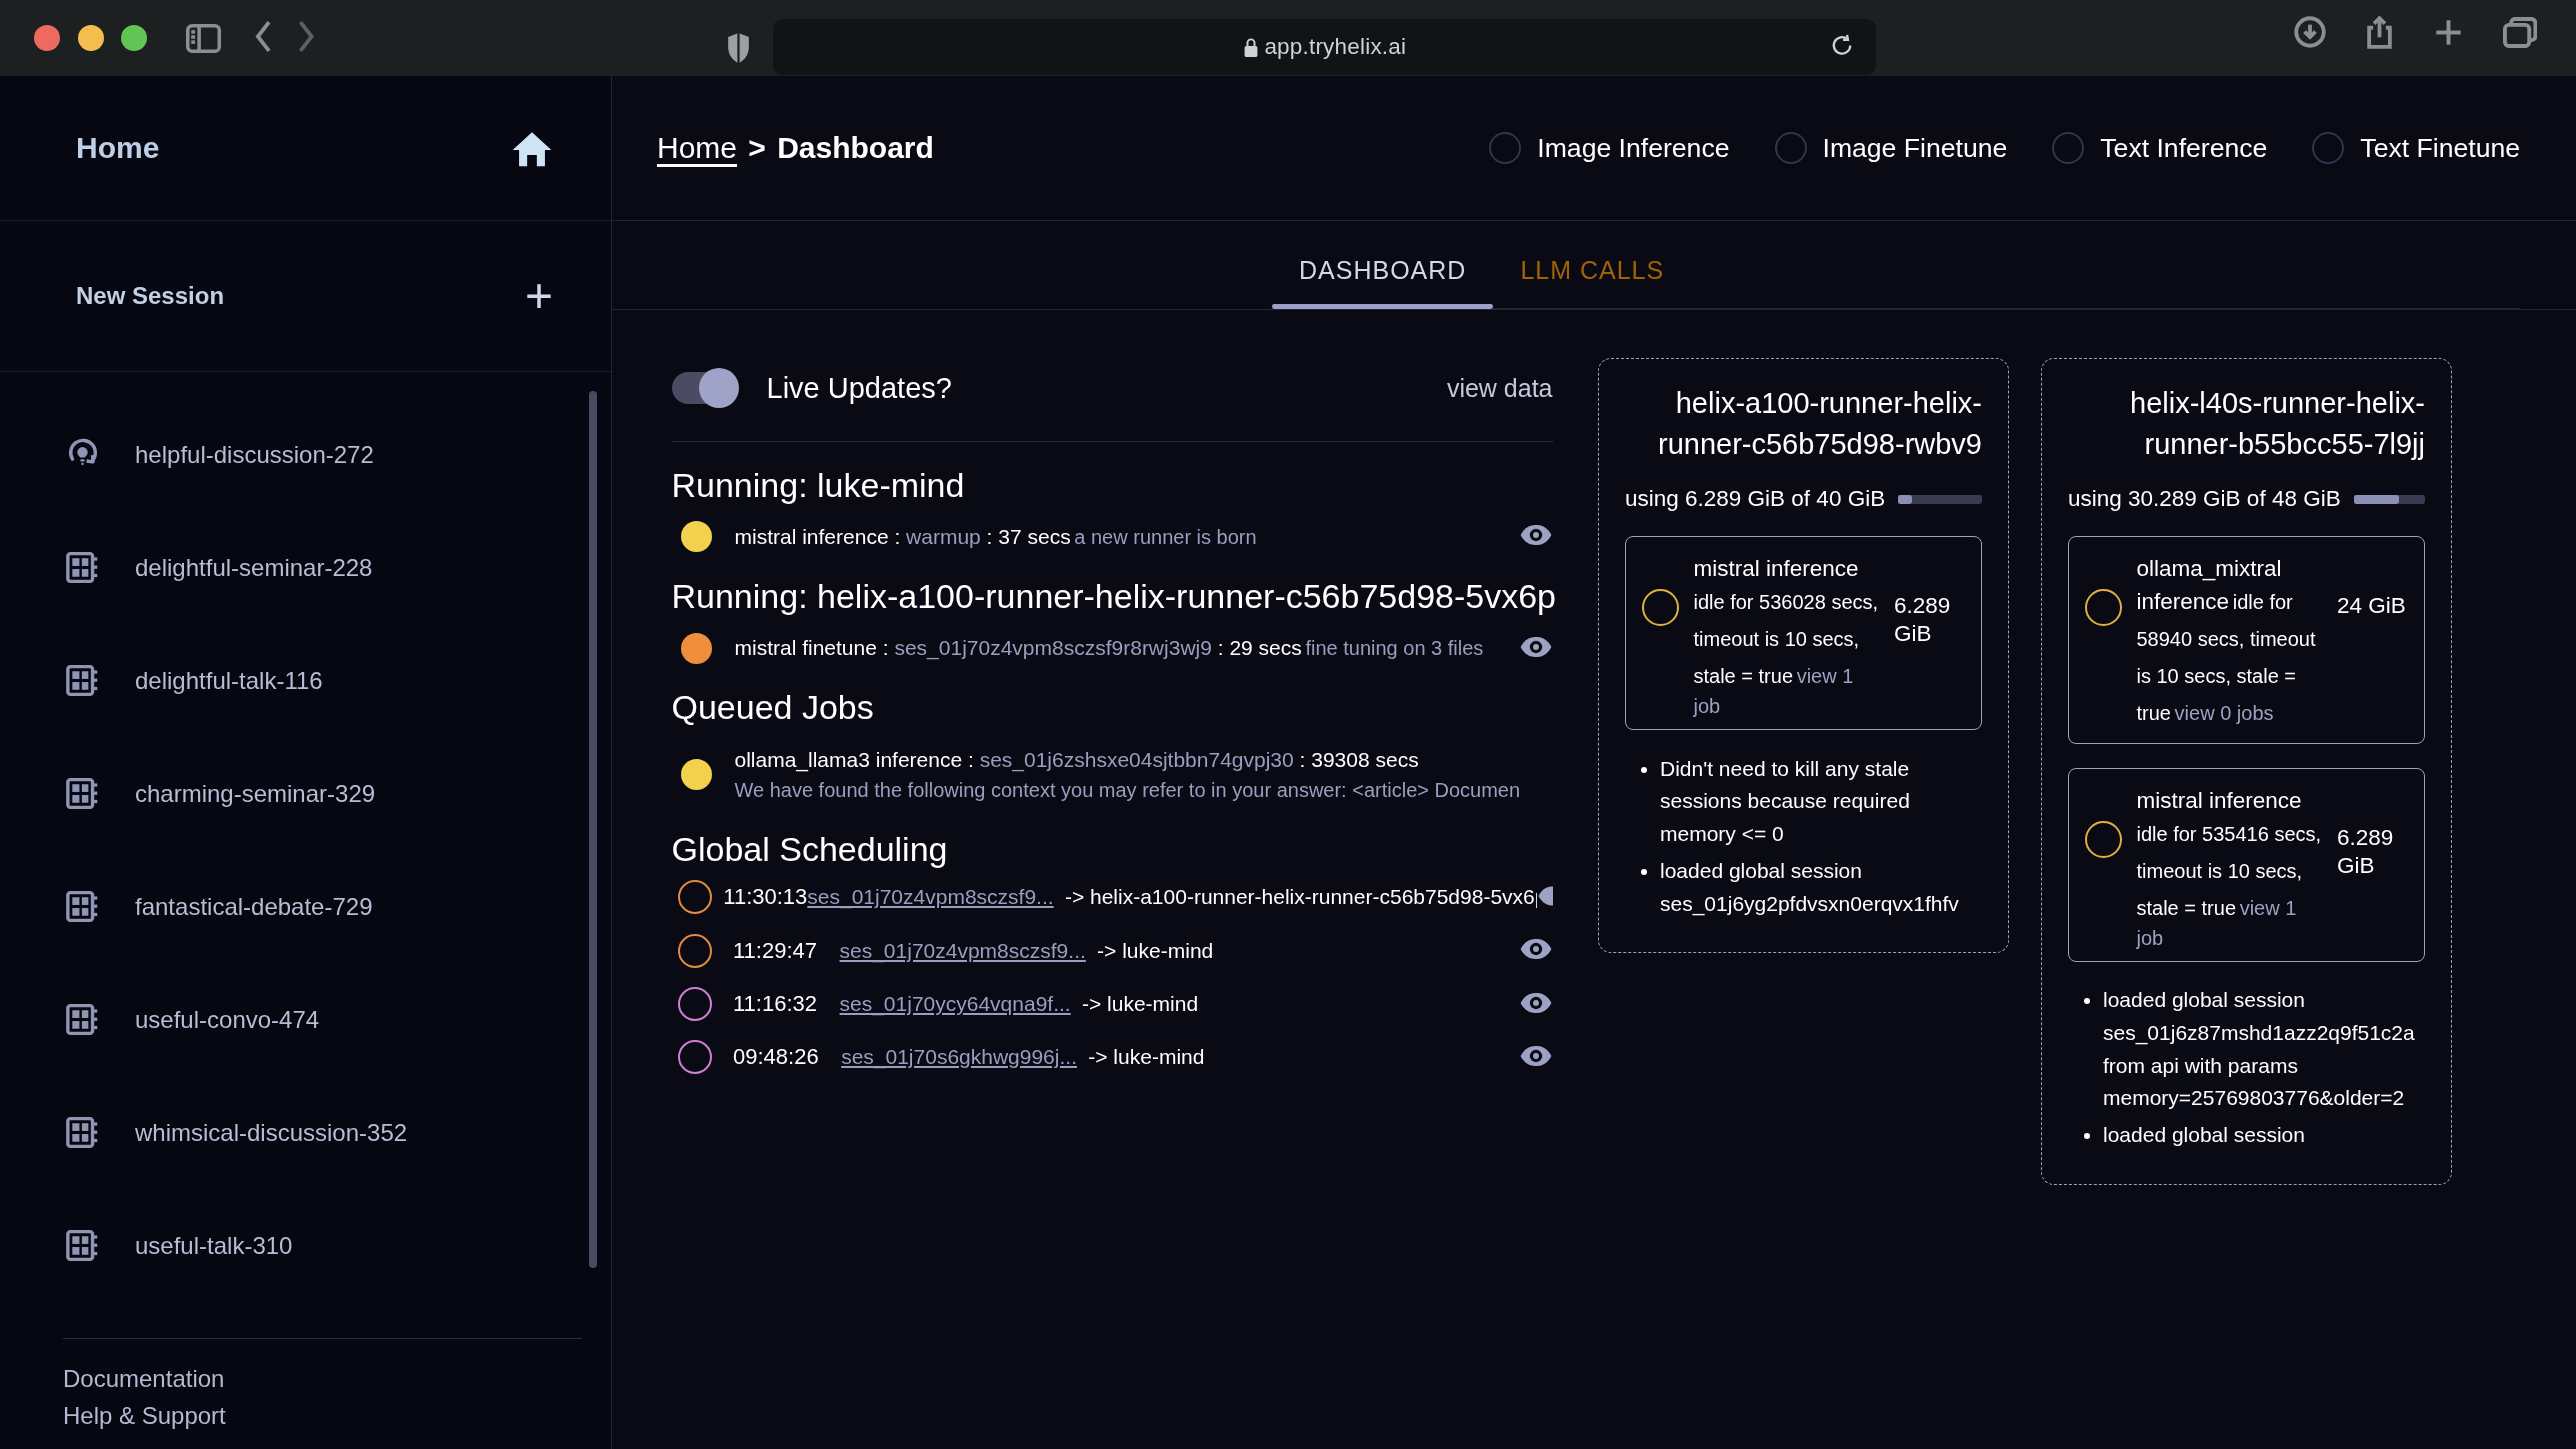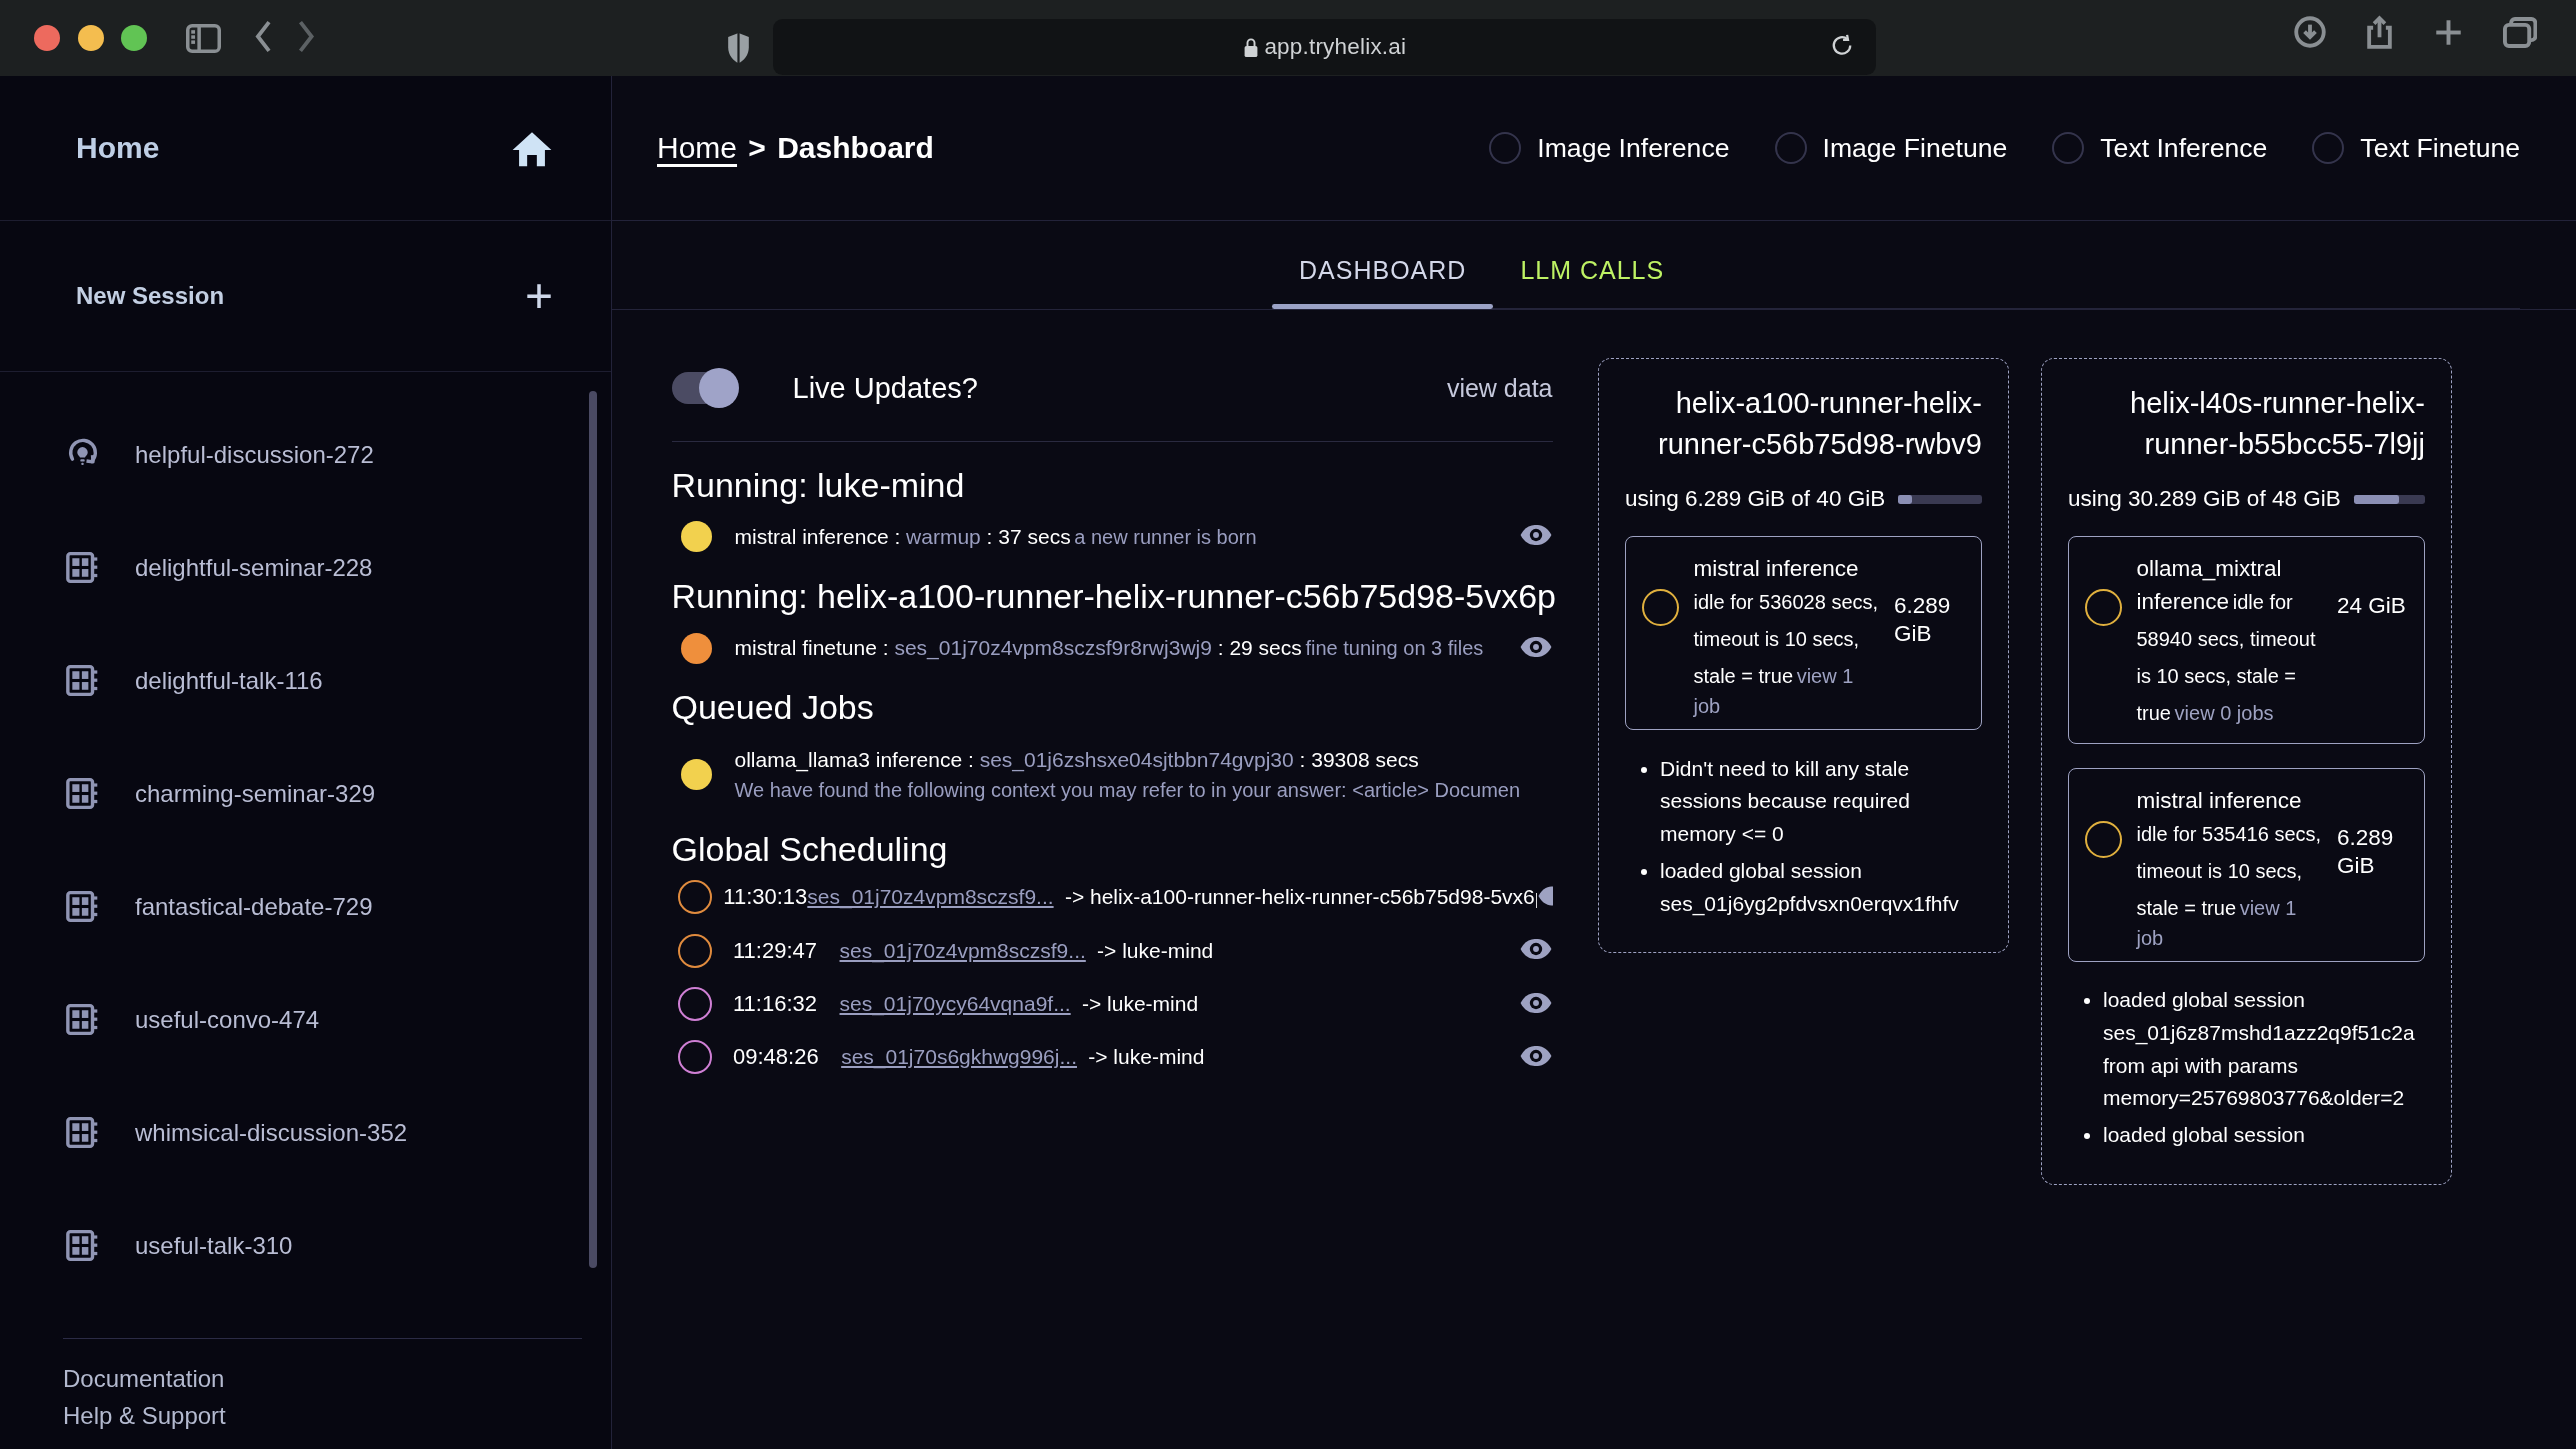--- a/index.html
+++ b/index.html
@@ -120,21 +120,21 @@
 
   #tabsrow {
     height: 89px; display: flex; align-items: flex-end;
     padding-left: 660px; position: relative;
     border-bottom: 0.8px solid #24243a;
   }
   #tabsrow::before{
     content:""; position:absolute; left:660px; right:56px; bottom:0; height:0.8px; background:#24243a;
   }
   .tab {
-    font-size: 25px; color: #bef264; letter-spacing: 1px;
+    font-size: 25px; color: #a16207; letter-spacing: 1px;
     padding: 0 27px 24px 27px; position: relative;
   }
   .tab.active { color: #d4d8ea; }
   .tab.active::after {
     content: ""; position: absolute; left: 0; right: 0; bottom: 0;
     height: 4.8px; background: #9ba2c6; border-radius: 2.4px;
   }
 
   #content {
     flex: 1; display: flex; padding: 48px 56px 0 45px; gap: 31px;
@@ -149,21 +149,21 @@
   }
   .switch {
     width: 64px; height: 32px; border-radius: 17.7px;
     background: #4b4b63; position: relative; flex: none;
   }
   .switch .knob {
     position: absolute; right: -3.2px; top: -4px;
     width: 40px; height: 40px; border-radius: 50%;
     background: #9fa3c8;
   }
-  #live-label { color: #ffffff; font-size: 29px; margin-left: 26px; }
+  #live-label { color: #ffffff; font-size: 29px; }
   #viewdata { margin-left: auto; color: #c6c9dc; font-size: 25px; }
 
   #divider { height: 0.8px; background: #2a2a40; margin: 22.5px 14.5px 0 14.5px; }
 
   .sec-title { color: #ffffff; font-size: 34px; font-weight: 400; margin: 22.5px 0 0 14.5px; line-height: 1.26;}
   .job-row { display: flex; align-items: center; padding: 14.5px 14.5px 0 24px; }
   .bullet-dot { width: 31px; height: 31px; border-radius: 50%; flex: none; margin-right: 22.5px; }
   .job-text { min-width: 0; }
   .job-line1 { font-size: 21px; color: #ffffff; line-height: 1.5; white-space: nowrap; }
   .job-line1 .muted { color: #9a9ec0; }

